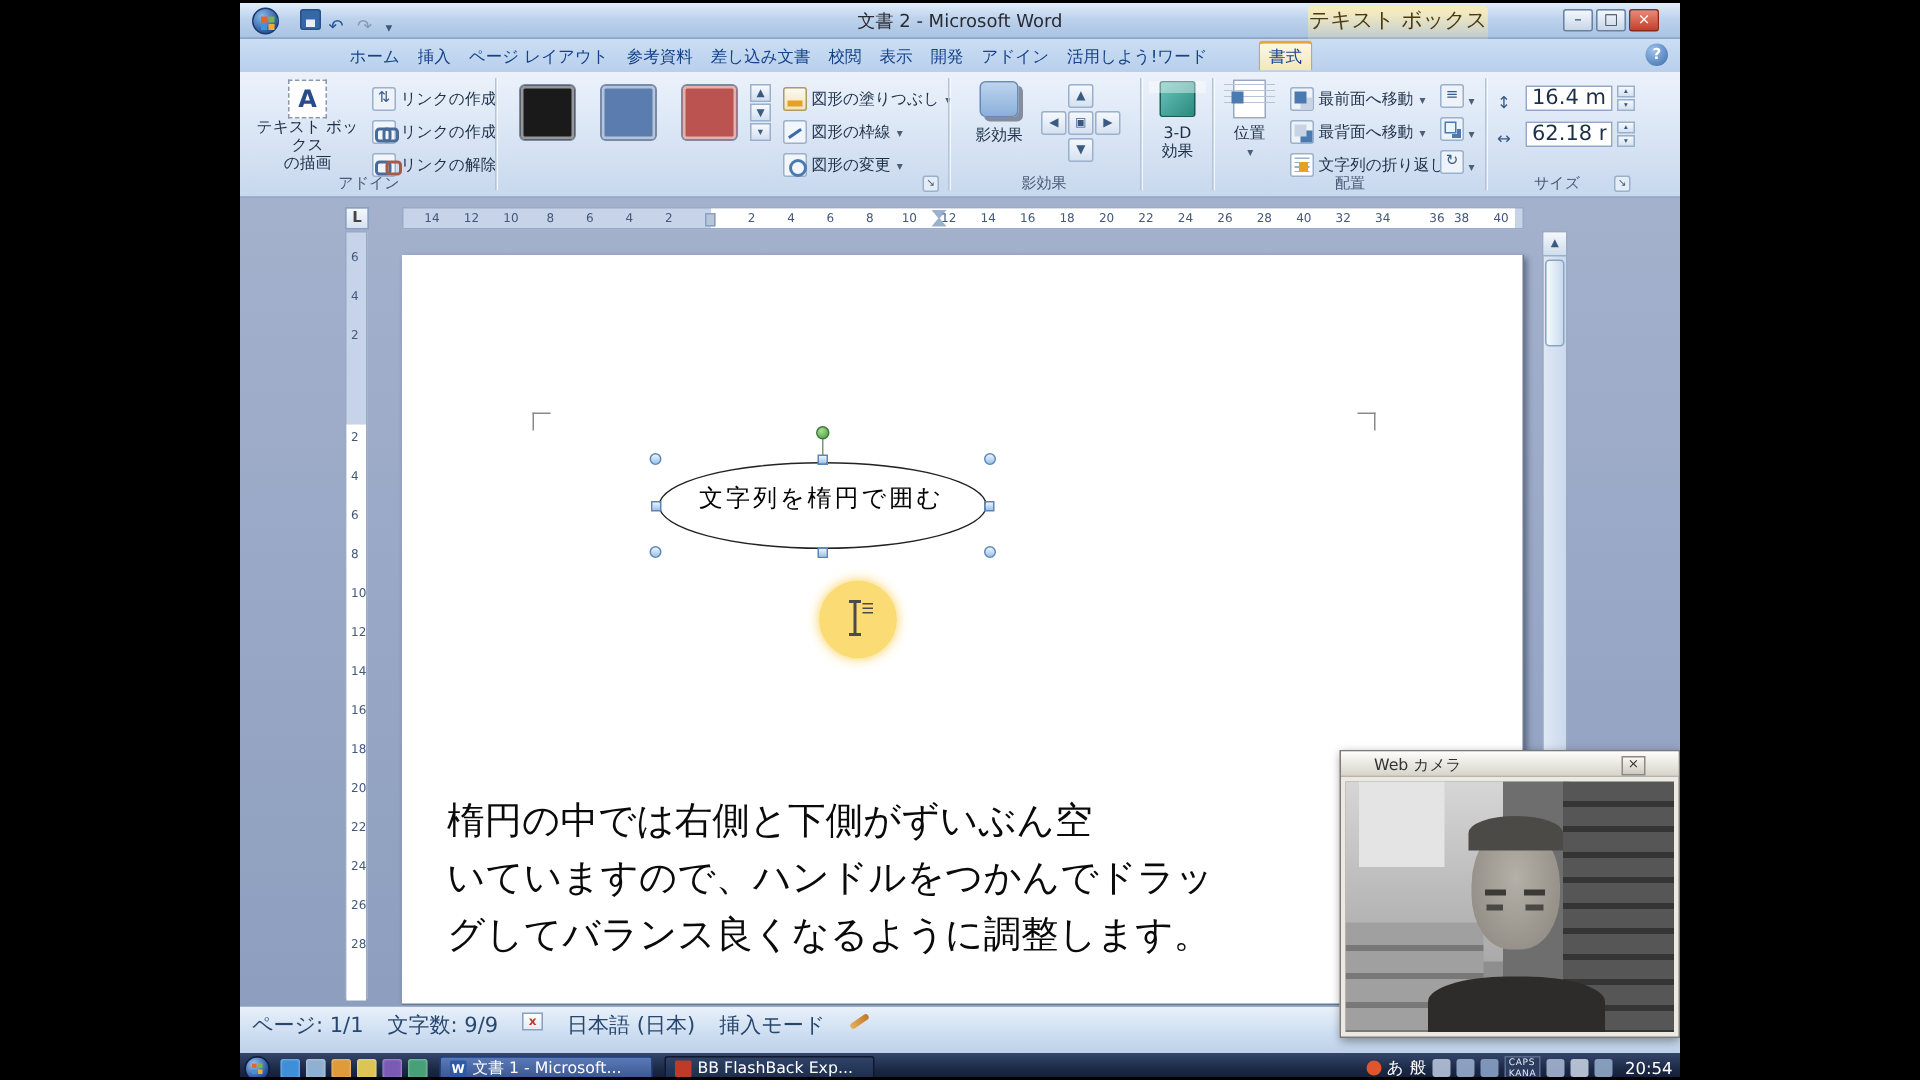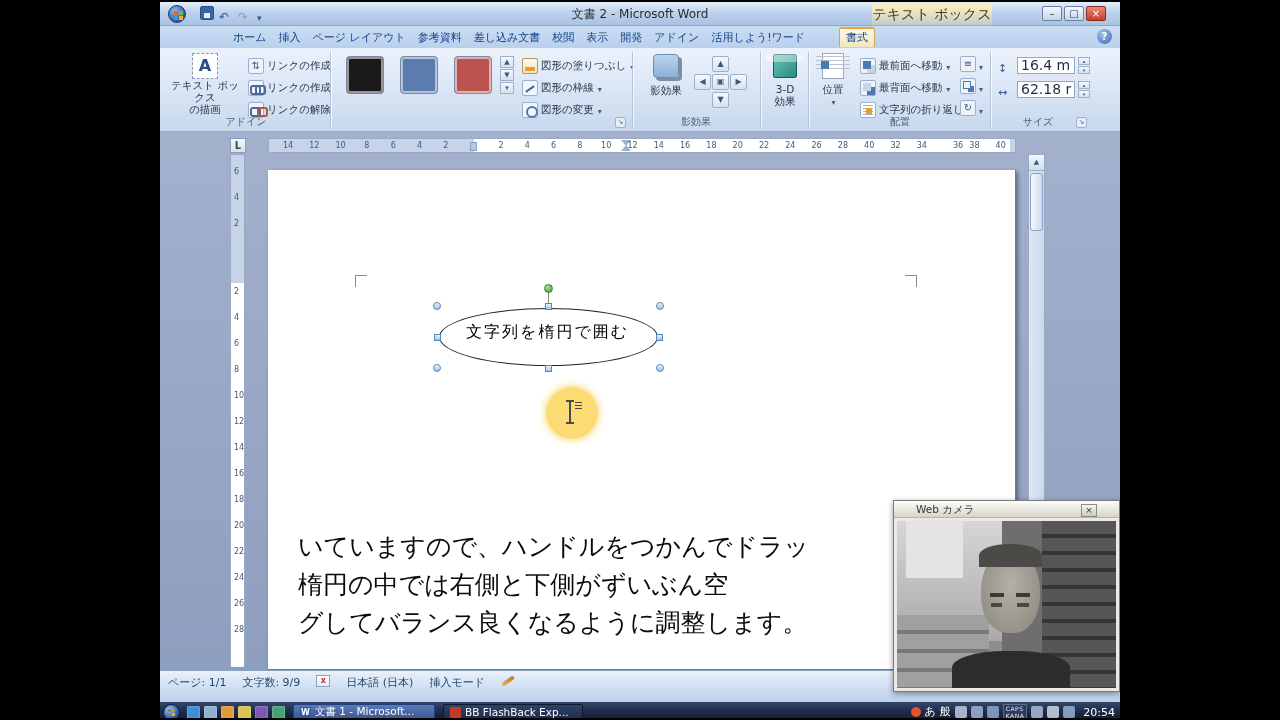--- a/index.html
+++ b/index.html
@@ -113,21 +113,21 @@
 #caption{position:absolute;left:30px;top:358px;font-size:25px;line-height:38px;color:#0a0a0a;white-space:nowrap}
 
 
 #vscroll{position:absolute;left:868px;top:22px;width:17px;height:512px;background:linear-gradient(90deg,#dfe8f4,#cbd9ec);border:1px solid #9aaac4}
 .sarrow{position:absolute;left:0;width:15px;height:16px;background:linear-gradient(#f4f8fc,#cfdded);border-bottom:1px solid #9ab0cc;font-size:7px;text-align:center;line-height:15px;color:#3a5a80}
 .sarrow.up{top:0}.sarrow.up::after{content:"▲"}
 .sarrow.dn{bottom:0;border-top:1px solid #9ab0cc;border-bottom:none}.sarrow.dn::after{content:"▼"}
 #sthumb{position:absolute;left:1px;top:18px;width:13px;height:58px;border-radius:3px;background:linear-gradient(90deg,#f6fafd,#c9daee);border:1px solid #8aa4c4}
 
 
-#statusbar{position:absolute;left:0;top:668px;width:100%;height:32px;background:linear-gradient(#e9f1fb,#cfdff2 55%,#bed1e9);border-top:1px solid #8aa0c0;display:flex;align-items:flex-start;gap:16px;padding:4px 8px;font-size:11px;color:#27476e}
+#statusbar{position:absolute;left:0;top:668px;width:100%;height:32px;background:linear-gradient(#e9f1fb,#cfdff2 55%,#bed1e9);border-top:1px solid #8aa0c0;display:flex;align-items:flex-start;gap:16px;padding:4px 8px;font-size:14px;color:#27476e}
 .sb-ic{width:14px;height:12px;background:linear-gradient(#fff,#e4ecf6);border:1px solid #8aa0c0;font-size:8px;line-height:10px;text-align:center;color:#c03a2a;font-weight:bold}
 .sb-ic::after{content:"x"}
 .sb-pen{width:14px;height:4px;margin-top:4px;background:linear-gradient(90deg,#e8b05a,#c07828);transform:rotate(-35deg);border-radius:2px}
 
 
 #taskbar{position:absolute;left:0;top:700px;width:100%;height:20px;background:linear-gradient(#35466b,#1b2845 55%,#101a32);display:flex;align-items:center}
 #startorb{width:17px;height:17px;margin-left:3px;border-radius:50%;background:radial-gradient(circle at 35% 30%,#9ac4f0,#2a56a0 65%,#122c60);border:1px solid #0a1c40;position:relative;flex:none}
 #startorb i{position:absolute;left:4px;top:4px;width:3px;height:3px;background:#e8652a;box-shadow:4px 0 0 #7ab648,0 4px 0 #3a96d8,4px 4px 0 #f2b02a}
 #quicklaunch{display:flex;gap:4px;margin-left:7px;align-items:center}
 .qlicon{width:13px;height:13px;border-radius:2px;display:inline-block;box-shadow:inset 0 0 2px rgba(255,255,255,.6)}
@@ -394,22 +394,22 @@
         <span class="handle" style="left:108px;top:59px"></span>
         <span class="handle" style="left:-3px;top:28px"></span>
         <span class="handle" style="left:219px;top:28px"></span>
       </div>
 
       <div id="highlight">
         <span id="ibeam"></span>
       </div>
 
       <div id="caption">
+        <div>楕円の中では右側と下側がずいぶん空</div>
         <div>いていますので、ハンドルをつかんでドラッ</div>
-        <div>楕円の中では右側と下側がずいぶん空</div>
         <div>グしてバランス良くなるように調整します。</div>
       </div>
     </div>
 
     <div id="vscroll">
       <span class="sarrow up"></span>
       <span id="sthumb"></span>
       <span class="sarrow dn"></span>
     </div>
   </div>

